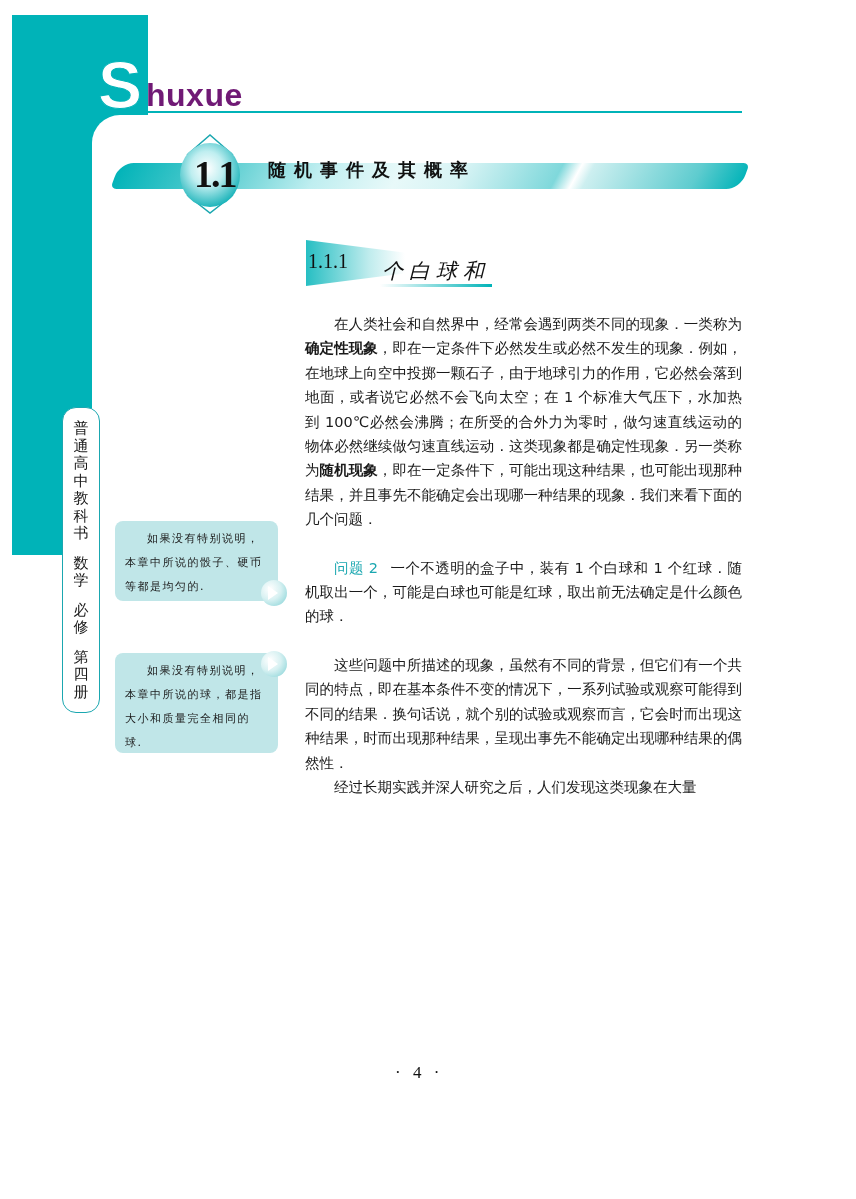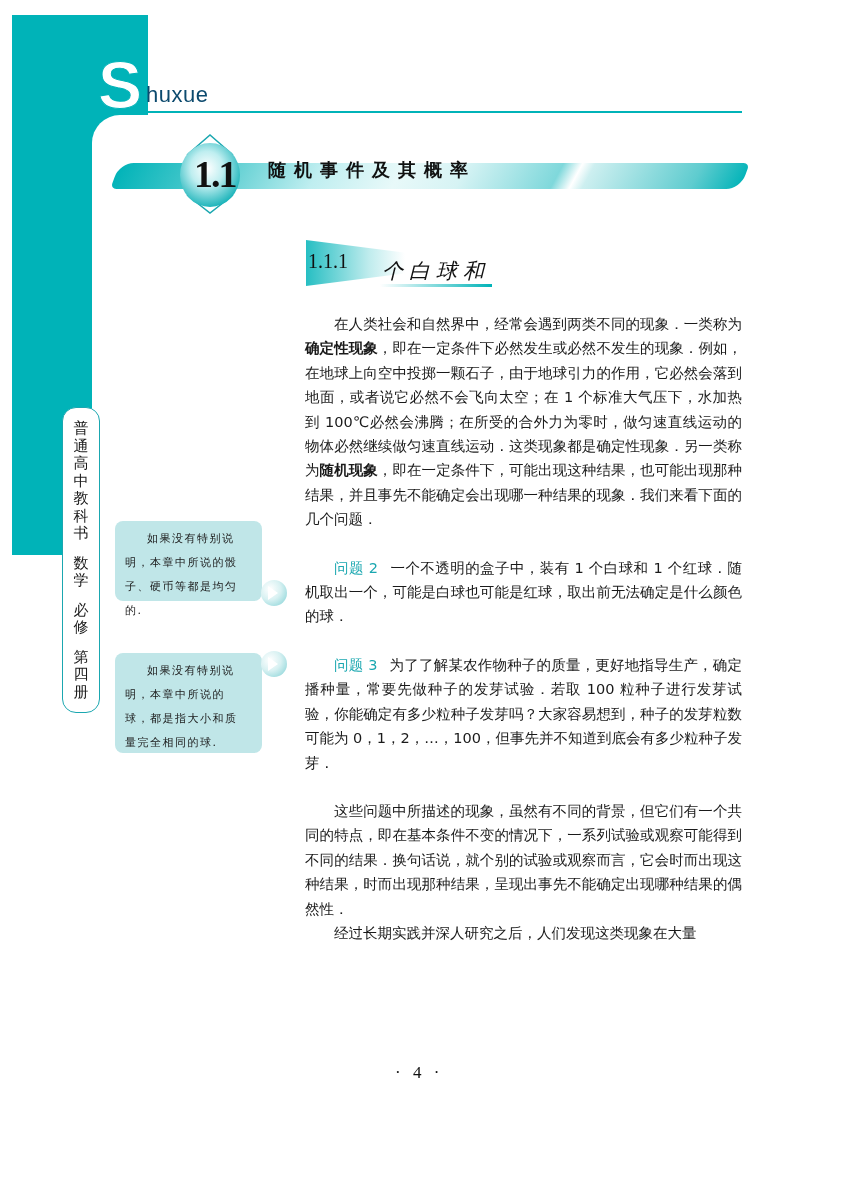--- a/index.html
+++ b/index.html
@@ -4,22 +4,22 @@
 <style>
   html, body { margin:0; padding:0; }
   body { width:856px; height:1199px; background:#ffffff; position:relative; overflow:hidden;
          font-family:"DejaVu Sans", sans-serif; color:#1a1a1a; }
   .teal-block { position:absolute; left:12px; top:15px; width:136px; height:540px; background:#00b3b8; }
   .white-cutout { position:absolute; left:92px; top:115px; width:120px; height:440px; background:#fff;
                   border-top-left-radius:28px; }
   .logo { position:absolute; left:98px; top:52px; }
   .logo-s { position:absolute; left:0; top:0; font-family:"Liberation Sans", sans-serif; font-weight:bold;
             font-size:66px; color:#fff; line-height:66px; -webkit-text-stroke:1px #00b3b8; }
-  .logo-rest { position:absolute; left:48px; top:26px; font-family:"Liberation Sans", sans-serif; font-weight:normal;
-               font-size:22px; color:#0c4a6e; line-height:34px; letter-spacing:0.5px; }
+  .logo-rest { position:absolute; left:48px; top:26px; font-family:"Liberation Sans", sans-serif; font-weight:bold;
+               font-size:32px; color:#701a75; line-height:34px; letter-spacing:0.5px; }
   .header-rule { position:absolute; left:148px; top:111px; width:594px; height:2px; background:#00b3b8; }
 
   .title-bar { position:absolute; left:115px; top:163px; width:630px; height:26px;
                background:linear-gradient(100deg, #00b3b8 0%, #5fcfd2 18%, #bfeef0 32%, #e8f9f9 45%, #d6f3f4 55%, #7fd8db 70%, #ffffff 73%, #cdeff0 75%, #5fcccf 92%, #00b3b8 100%);
                border-radius:14px 6px 14px 6px; transform:skewX(-20deg); }
   .title-diamond { position:absolute; left:175px; top:133px; width:70px; height:82px; }
   .title-num { position:absolute; left:182px; top:152px; font-family:"Liberation Serif", serif; font-weight:bold;
                font-size:38px; color:#111; letter-spacing:-2px;margin-left:12px; }
   .title-text { position:absolute; left:268px; top:158px; font-family:"DejaVu Serif", serif; font-weight:bold;
                 font-size:18px; letter-spacing:8px; color:#111; }
@@ -40,21 +40,21 @@
   .kw { font-weight:bold; }
   .q-label { color:#1aa7b0; margin-right:12px; }
 
   .vert-tab { position:absolute; left:62px; top:407px; width:38px; height:306px; background:#fff;
               border:1.5px solid #1aa7b0; border-radius:14px; box-sizing:border-box; }
   .vert-text { position:absolute; left:72px; top:420px; width:18px; font-size:15px; line-height:17.5px;
                color:#1a1a1a; text-align:center; word-break:break-all; }
   .vert-text span { display:block; }
   .vert-text .sp { height:12px; }
 
-  .note { position:absolute; left:115px; width:147px; background:#c0e6e8; border-radius:8px;
+  .note { position:absolute; left:115px; width:163px; background:#c0e6e8; border-radius:8px;
           font-size:11px; line-height:24px; color:#1a1a1a; padding:6px 14px 6px 10px; box-sizing:border-box;
           font-family:"DejaVu Serif", serif; letter-spacing:1.5px; }
   .note p { margin:0; text-indent:2em; }
   .note1 { top:521px; height:80px; }
   .note2 { top:653px; height:100px; }
   .arrow { position:absolute; width:26px; height:26px; border-radius:50%;
            background:radial-gradient(circle at 35% 35%, #ffffff 0%, #d8f1f2 45%, #7ccfd3 100%); }
   .arrow::after { content:""; position:absolute; left:7px; top:6px; width:0; height:0;
                   border-top:7px solid transparent; border-bottom:7px solid transparent; border-left:10px solid #fff; }
   .arrow1 { left:261px; top:580px; }
@@ -116,19 +116,18 @@
   <p>如果没有特别说明，本章中所说的球，都是指大小和质量完全相同的球.</p>
 </div>
 <div class="arrow arrow2"></div>
 
 <div class="main">
   <p><span>在人类社会和自然界中，经常会遇到两类不同的现象．一类称为</span><span class="kw">确定性现象</span><span>，即在一定条件下必然发生或必然不发生的现象．例如，在地球上向空中投掷一颗石子，由于地球引力的作用，它必然会落到地面，或者说它必然不会飞向太空；在 1 个标准大气压下，水加热到 100℃必然会沸腾；在所受的合外力为零时，做匀速直线运动的物体必然继续做匀速直线运动．这类现象都是确定性现象．另一类称为</span><span class="kw">随机现象</span><span>，即在一定条件下，可能出现这种结果，也可能出现那种结果，并且事先不能确定会出现哪一种结果的现象．我们来看下面的几个问题．</span></p>
 
 
   <p class="gap"><span class="q-label">问题 2</span><span>一个不透明的盒子中，装有 1 个白球和 1 个红球．随机取出一个，可能是白球也可能是红球，取出前无法确定是什么颜色的球．</span></p>
 
-  <p class="gap"><span class="q-label">问题 3</span><span>为了了解某农作物种子的质量，更好地指导生产，确定播种量，常要先做种子的发芽试验．若取 100 粒种子进行发芽试验，你能确定有多少粒种子发芽吗？大家容易想到，种子的发芽粒数可能为 0，1，2，…，100，但事先并不知道到底会有多少粒种子发芽．</span></p>
 
   <p class="gap">这些问题中所描述的现象，虽然有不同的背景，但它们有一个共同的特点，即在基本条件不变的情况下，一系列试验或观察可能得到不同的结果．换句话说，就个别的试验或观察而言，它会时而出现这种结果，时而出现那种结果，呈现出事先不能确定出现哪种结果的偶然性．</p>
   <p>经过长期实践并深人研究之后，人们发现这类现象在大量</p>
 </div>
 
 <div class="page-num">· 4 ·</div>
 
 </body></html>

